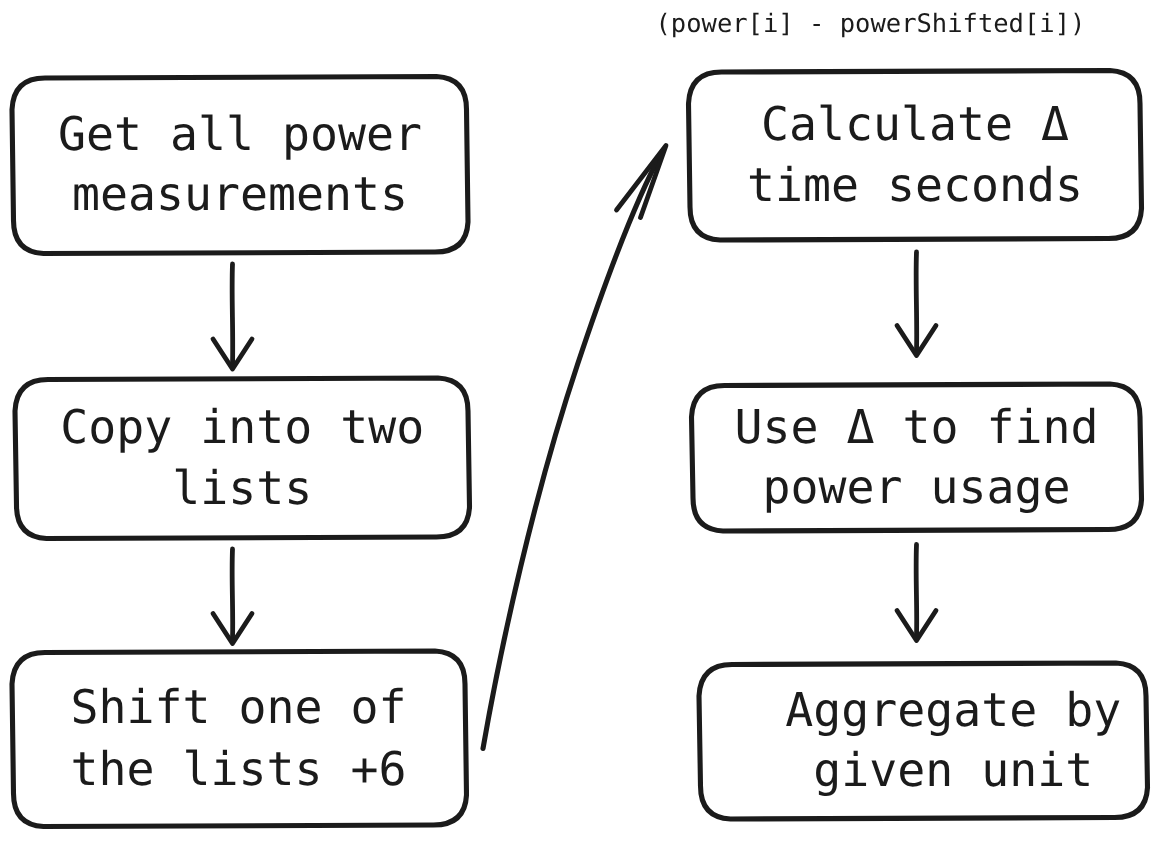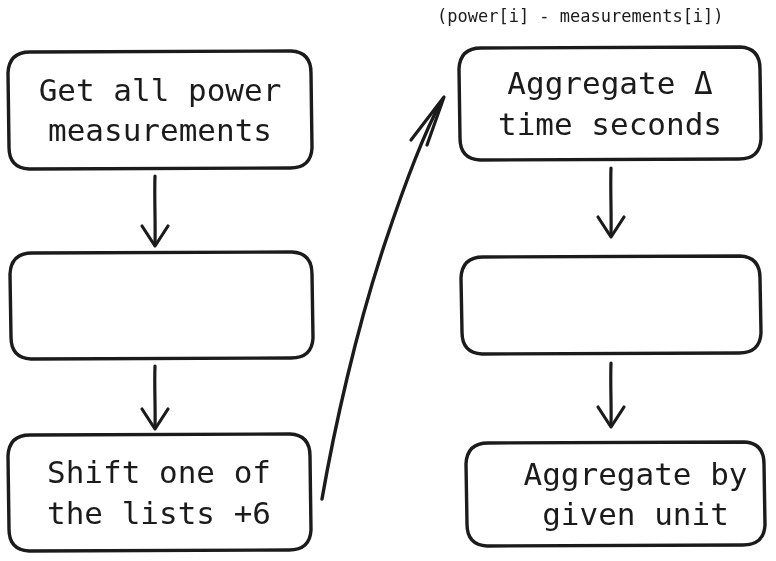--- a/index.html
+++ b/index.html
@@ -113,32 +113,40 @@
     <g>
       <path d="M488,443 L744,442 Q764,443 764,464 L765,525 Q764,545 743,545 L487,546 Q467,545 467,524 L466,464 Q467,443 488,443 Z" fill="#ffffff" stroke="#1b1b1b" stroke-width="3.4" stroke-linejoin="round"></path>
     </g>
   </svg>
 
   <div class="node" style="left:8px; top:51px; width:304px; height:118px;justify-content:flex-end;">
     <span class="node-label">Get all power
 measurements</span>
   </div>
 
+  <div class="node" style="left:10px; top:252px; width:303px; height:107px;">
+    <span class="node-label">Copy into two
+lists</span>
+  </div>
 
   <div class="node" style="left:8px; top:434px; width:302px; height:117px;">
     <span class="node-label">Shift one of
 the lists +6</span>
   </div>
 
   <div class="node" style="left:459px; top:47px; width:302px; height:113px;">
-    <span class="node-label">Aggregate Δ
+    <span class="node-label">Calculate Δ
 time seconds</span>
   </div>
 
+  <div class="node" style="left:461px; top:256px; width:300px; height:98px;">
+    <span class="node-label">Use Δ to find
+power usage</span>
+  </div>
 
   <div class="node" style="left:466px; top:442px; width:339px; height:104px;">
     <span class="node-label">Aggregate by
 given unit</span>
   </div>
 
-  <div class="annotation" style="left:437px; top:6px;">(power[i] - measurements[i])</div>
+  <div class="annotation" style="left:437px; top:6px;">(power[i] - powerShifted[i])</div>
 
 </div>
 
 </body></html>

